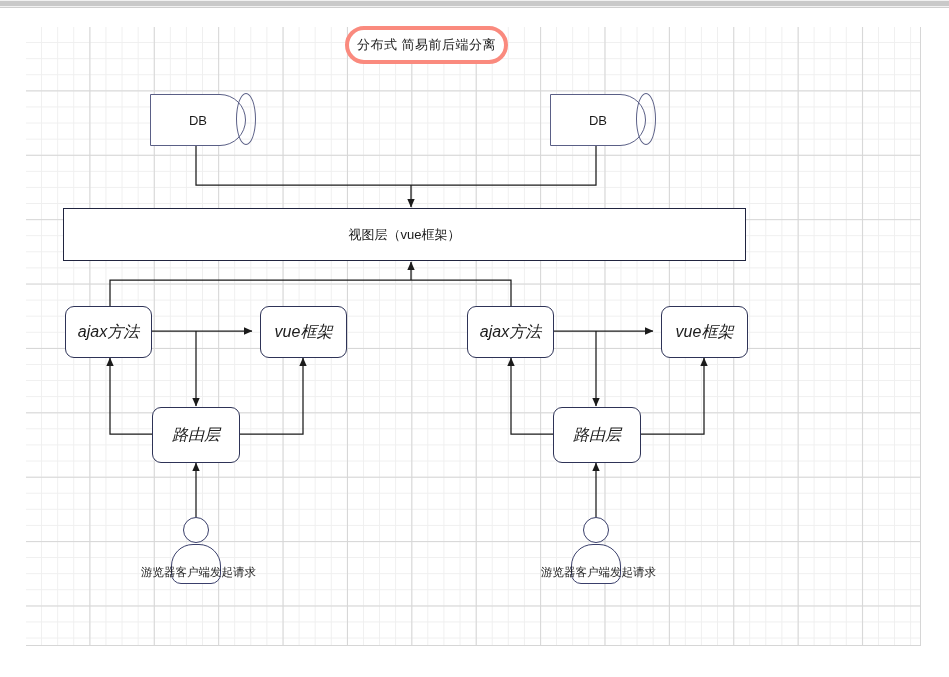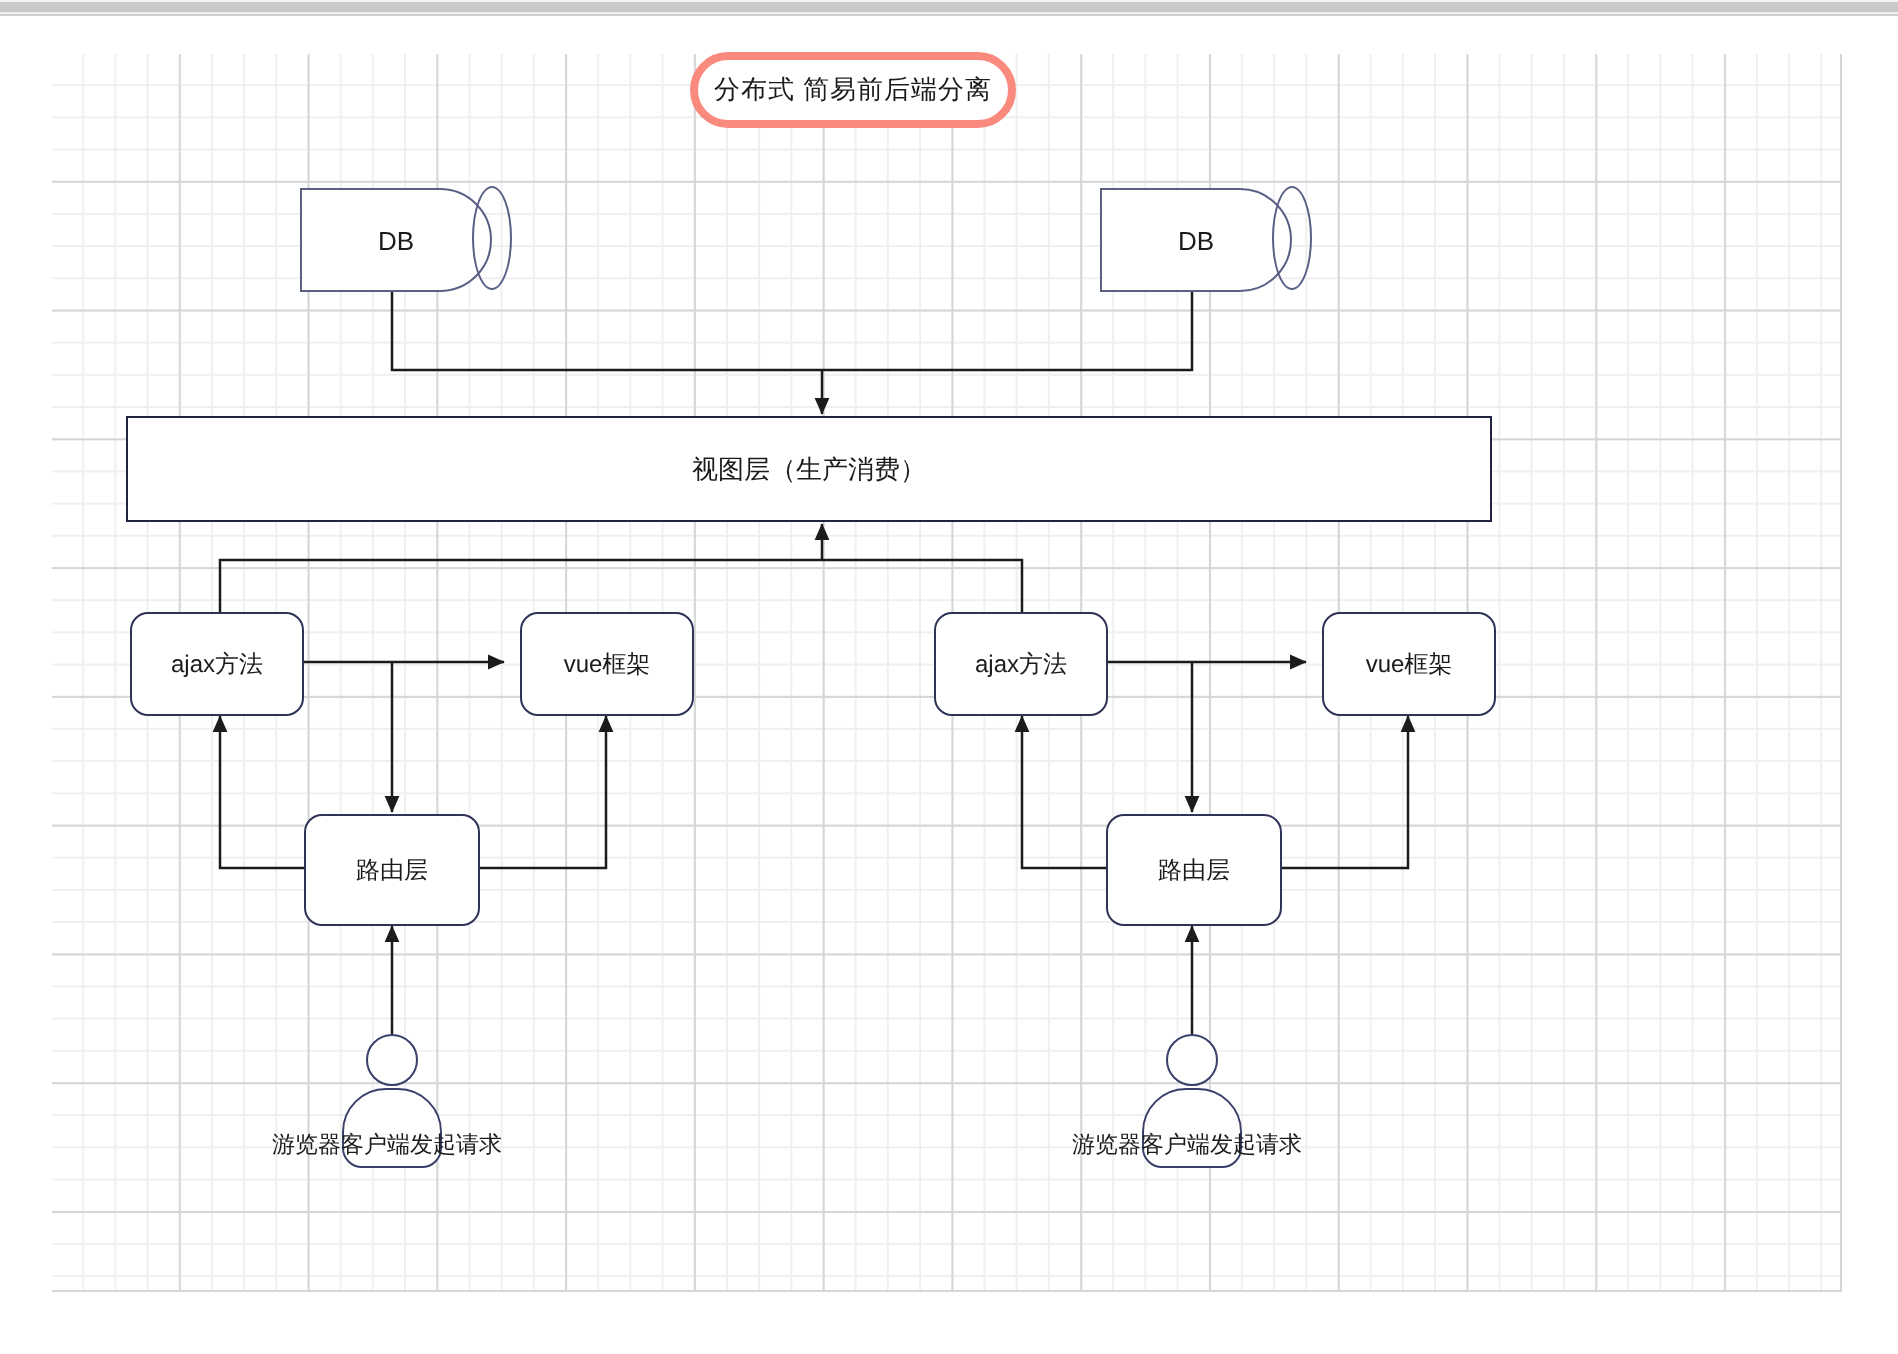--- a/index.html
+++ b/index.html
@@ -88,37 +88,37 @@
     border:1.3px solid #20243f;
     background:#ffffff;
     display:flex;align-items:center;justify-content:center;
     font-size:13px;color:#1b1b1b;
   }
   .rounded{
     border:1.3px solid #2e3357;
     border-radius:9px;
     background:#ffffff;
     display:flex;align-items:center;justify-content:center;
-    font-size:12px;color:#1b1b1b;
+    font-size:16px;color:#1b1b1b;font-style:italic;
   }
 
   .actor{width:60px;height:60px;}
   .actor .head{
     position:absolute;left:17px;top:0;width:26px;height:26px;
     border:1.3px solid #3a3f6b;border-radius:50%;background:#fff;
     box-sizing:border-box;
   }
   .actor .body{
     position:absolute;left:5px;top:27px;width:50px;height:40px;
     border:1.3px solid #3a3f6b;border-radius:22px 22px 10px 10px;
     background:#fff;box-sizing:border-box;
   }
   .caption{
     position:absolute;
-    font-size:11.5px;color:#1b1b1b;white-space:nowrap;text-align:left;
+    font-size:11.5px;color:#1b1b1b;white-space:nowrap;text-align:right;
   }
 </style>
 </head>
 <body>
 
 <div id="top-bar">
   <div class="thumb"></div>
 </div>
 
 <div id="canvas"></div>
@@ -168,21 +168,21 @@
   <div class="rcap"></div>
   <div class="lbl">DB</div>
 </div>
 
 <div class="node db" style="left:550px;top:94px;">
   <div class="body"></div>
   <div class="rcap"></div>
   <div class="lbl">DB</div>
 </div>
 
-<div class="node rect" style="left:63px;top:208px;width:683px;height:53px;">视图层（生产消费）</div>
+<div class="node rect" style="left:63px;top:208px;width:683px;height:53px;">视图层（vue框架）</div>
 
 <div class="node rounded" style="left:65px;top:306px;width:87px;height:52px;">ajax方法</div>
 <div class="node rounded" style="left:260px;top:306px;width:87px;height:52px;">vue框架</div>
 <div class="node rounded" style="left:152px;top:407px;width:88px;height:56px;">路由层</div>
 
 <div class="node rounded" style="left:467px;top:306px;width:87px;height:52px;">ajax方法</div>
 <div class="node rounded" style="left:661px;top:306px;width:87px;height:52px;">vue框架</div>
 <div class="node rounded" style="left:553px;top:407px;width:88px;height:56px;">路由层</div>
 
 <div class="node actor" style="left:166px;top:517px;">

